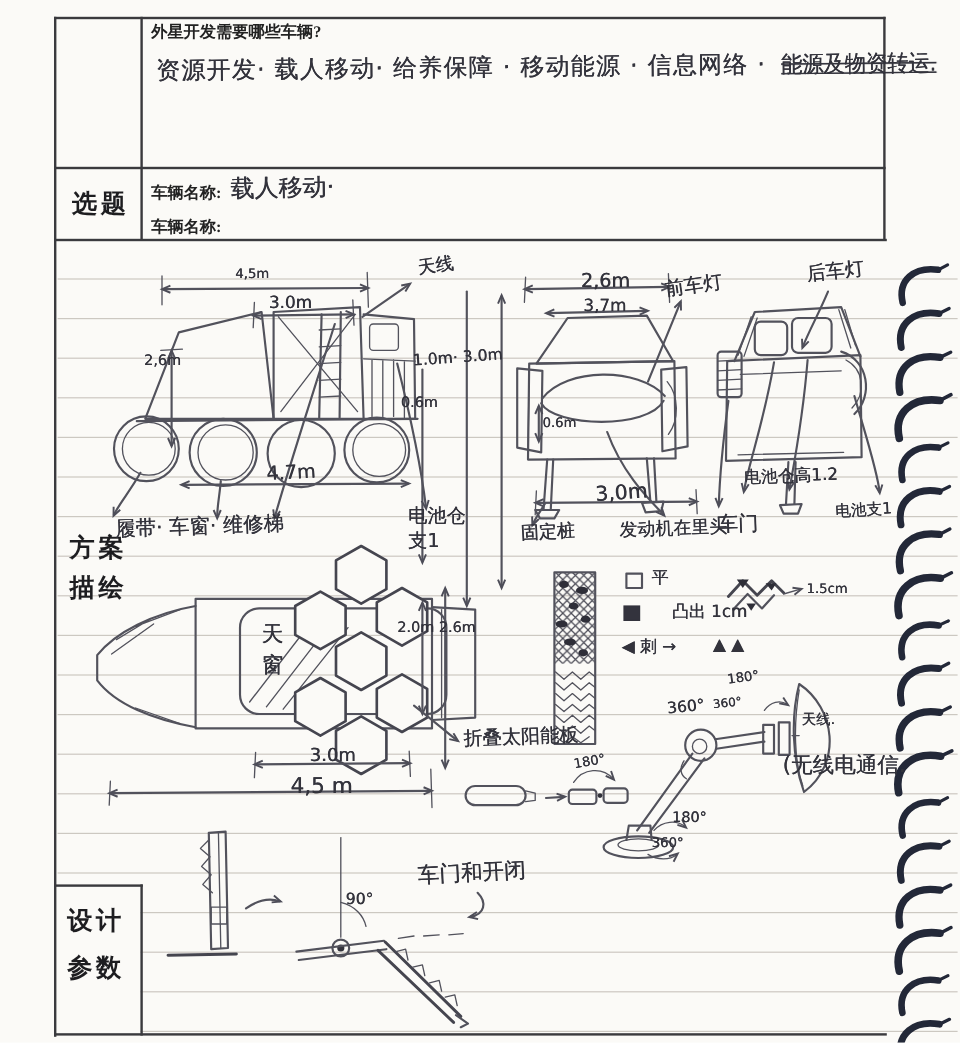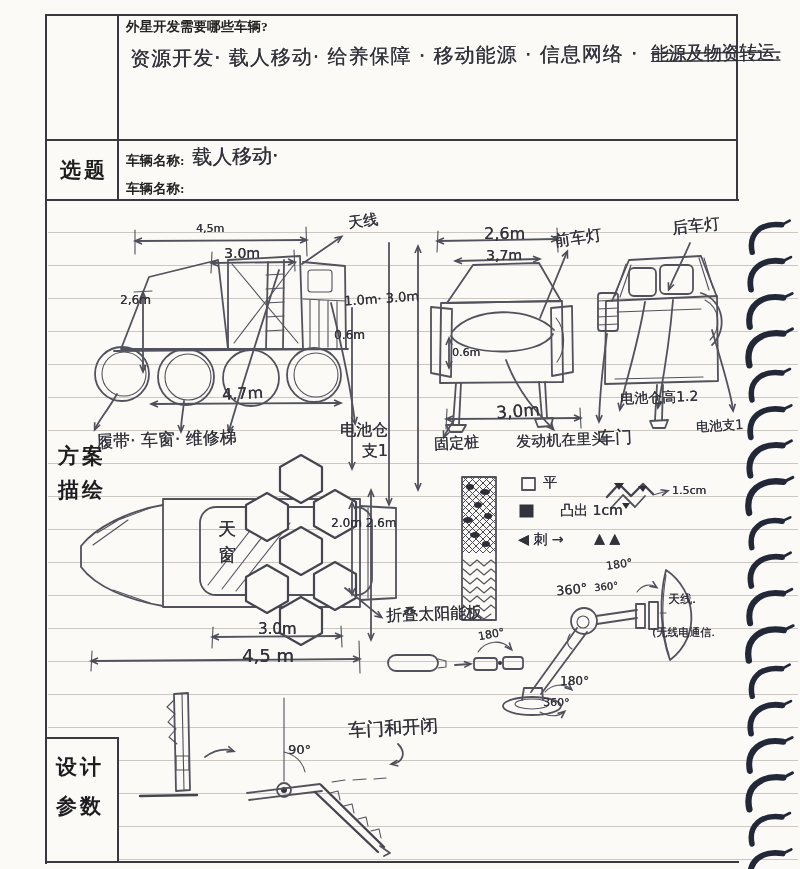--- a/index.html
+++ b/index.html
@@ -7,21 +7,21 @@
         font-family:"DejaVu Sans",sans-serif;}
   .rule{position:absolute;left:48px;width:750px;height:1px;background:#ccc8c1;}
   .bl{position:absolute;background:#3a3a3e;}
   .cellbg{position:absolute;background:#fbfaf7;}
   .sec{position:absolute;font-family:"Liberation Serif",serif;font-weight:bold;color:#1d1d20;
        white-space:pre-line;letter-spacing:3px;font-size:21px;}
   .printed{position:absolute;font-family:"Liberation Serif",serif;font-weight:bold;color:#222;
        font-size:13.5px;}
   .hw{position:absolute;color:#33333c;white-space:pre;line-height:1.3;
       text-shadow:0.3px 0 0 currentColor;}
-  .hw.ml{white-space:pre-line;text-align:right;}
+  .hw.ml{white-space:pre-line;}
   .struck{text-decoration-line:line-through underline;font-size:19px;transform:scaleX(.93);display:inline-block;}
   .answers{display:flex;gap:8px;align-items:baseline;white-space:nowrap;}
   svg.sk{position:absolute;left:0;top:0;}
   .s{fill:none;stroke:#52525c;stroke-width:1.8;stroke-linecap:round;stroke-linejoin:round;}
   .s2{fill:none;stroke:#45454f;stroke-width:2.4;stroke-linecap:round;stroke-linejoin:round;}
   .thin{stroke-width:1.1;}
   .hex{fill:#fbfaf7;stroke:#45454f;stroke-width:2.2;stroke-linejoin:round;}
   #binding{position:absolute;left:0;top:0;width:800px;height:869px;pointer-events:none;}
 </style>
 </head>
@@ -378,16 +378,16 @@
   <div class="hw" style="left:560px;top:501px;font-size:14px">凸出 1cm</div>
   <div class="hw" style="left:518px;top:530px;font-size:14px">◀ 刺 →</div>
   <div class="hw" style="left:594px;top:529px;font-size:14px">▲ ▲</div>
   <div class="hw" style="left:672px;top:484px;font-size:11px">1.5cm</div>
   <div class="hw" style="left:556px;top:582px;font-size:13px;transform:rotate(-6deg)">360°</div>
   <div class="hw" style="left:606px;top:558px;font-size:11px;transform:rotate(-8deg)">180°</div>
   <div class="hw" style="left:594px;top:580px;font-size:10px;transform:rotate(-6deg)">360°</div>
   <div class="hw" style="left:560px;top:674px;font-size:12px">180°</div>
   <div class="hw" style="left:543px;top:696px;font-size:11px">360°</div>
   <div class="hw" style="left:668px;top:592px;font-size:12px">天线.</div>
-  <div class="hw" style="left:652px;top:626px;font-size:11px">(无线电通信.</div>
+  <div class="hw" style="left:652px;top:626px;font-size:18px">(无线电通信.</div>
   <div class="hw" style="left:288px;top:742px;font-size:13px">90°</div>
   <div class="hw" style="left:348px;top:716px;font-size:18px;transform:rotate(-3deg)">车门和开闭</div>
 </div>
 
 </body></html>

